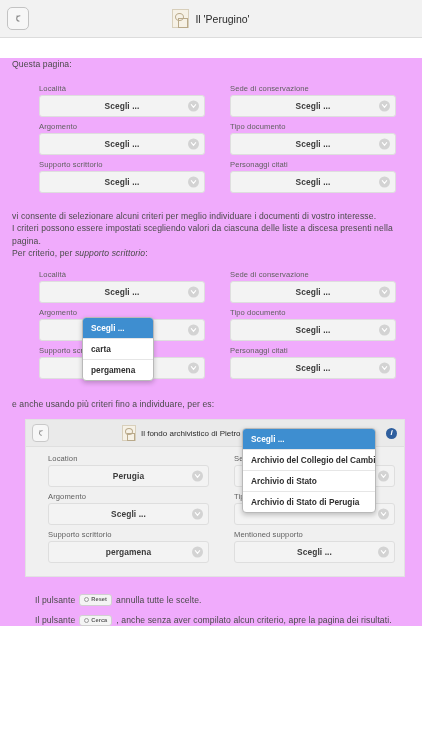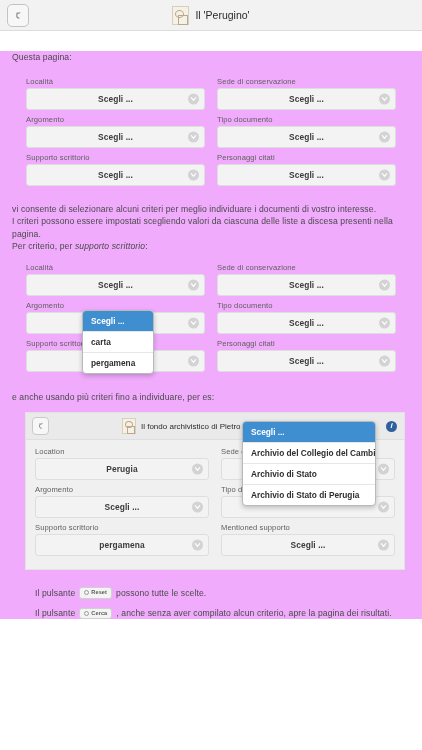--- a/index.html
+++ b/index.html
@@ -7,21 +7,21 @@
     width: 422px;
     height: 750px;
     background: #ffffff;
     font-family: "Liberation Sans", sans-serif;
     overflow: hidden;
   }
 
   
   .topbar {
     position: relative;
-    height: 31px;
+    height: 38px;
     background: #f2f2f2;
     border-bottom: 1px solid #dcdcdc;
     display: flex;
     align-items: center;
   }
   .back-btn {
     width: 22px;
     height: 23px;
     margin-left: 7px;
     border: 1px solid #c3c3c3;
@@ -85,21 +85,21 @@
   }
   .para .it { font-style: italic; }
 
   
   .form-grid {
     display: grid;
     grid-template-columns: 1fr 1fr;
     column-gap: 12px;
     row-gap: 0px;
   }
-  .field { margin-bottom: 5px; }
+  .field { margin-bottom: 5px; margin-left: 13px; }
   .field-label {
     font-size: 7.6px;
     color: #606060;
     margin-bottom: 2px;
     letter-spacing: 0.1px;
   }
   .select {
     position: relative;
     height: 22px;
     background: #f3f3f3;
@@ -550,21 +550,21 @@
     </div>
   </div>
 
   <div style="margin-top:17px;">
     <div class="footer-line">
       <span>Il pulsante</span>
       <span class="mini-btn">
         <span class="dot"></span>
         <span>Reset</span>
       </span>
-      <span>possono tutte le scelte.</span>
+      <span>annulla tutte le scelte.</span>
     </div>
     <div class="footer-line">
       <span>Il pulsante</span>
       <span class="mini-btn">
         <span class="dot"></span>
         <span>Cerca</span>
       </span>
       <span>, anche senza aver compilato alcun criterio, apre la pagina dei risultati.</span>
     </div>
   </div>

